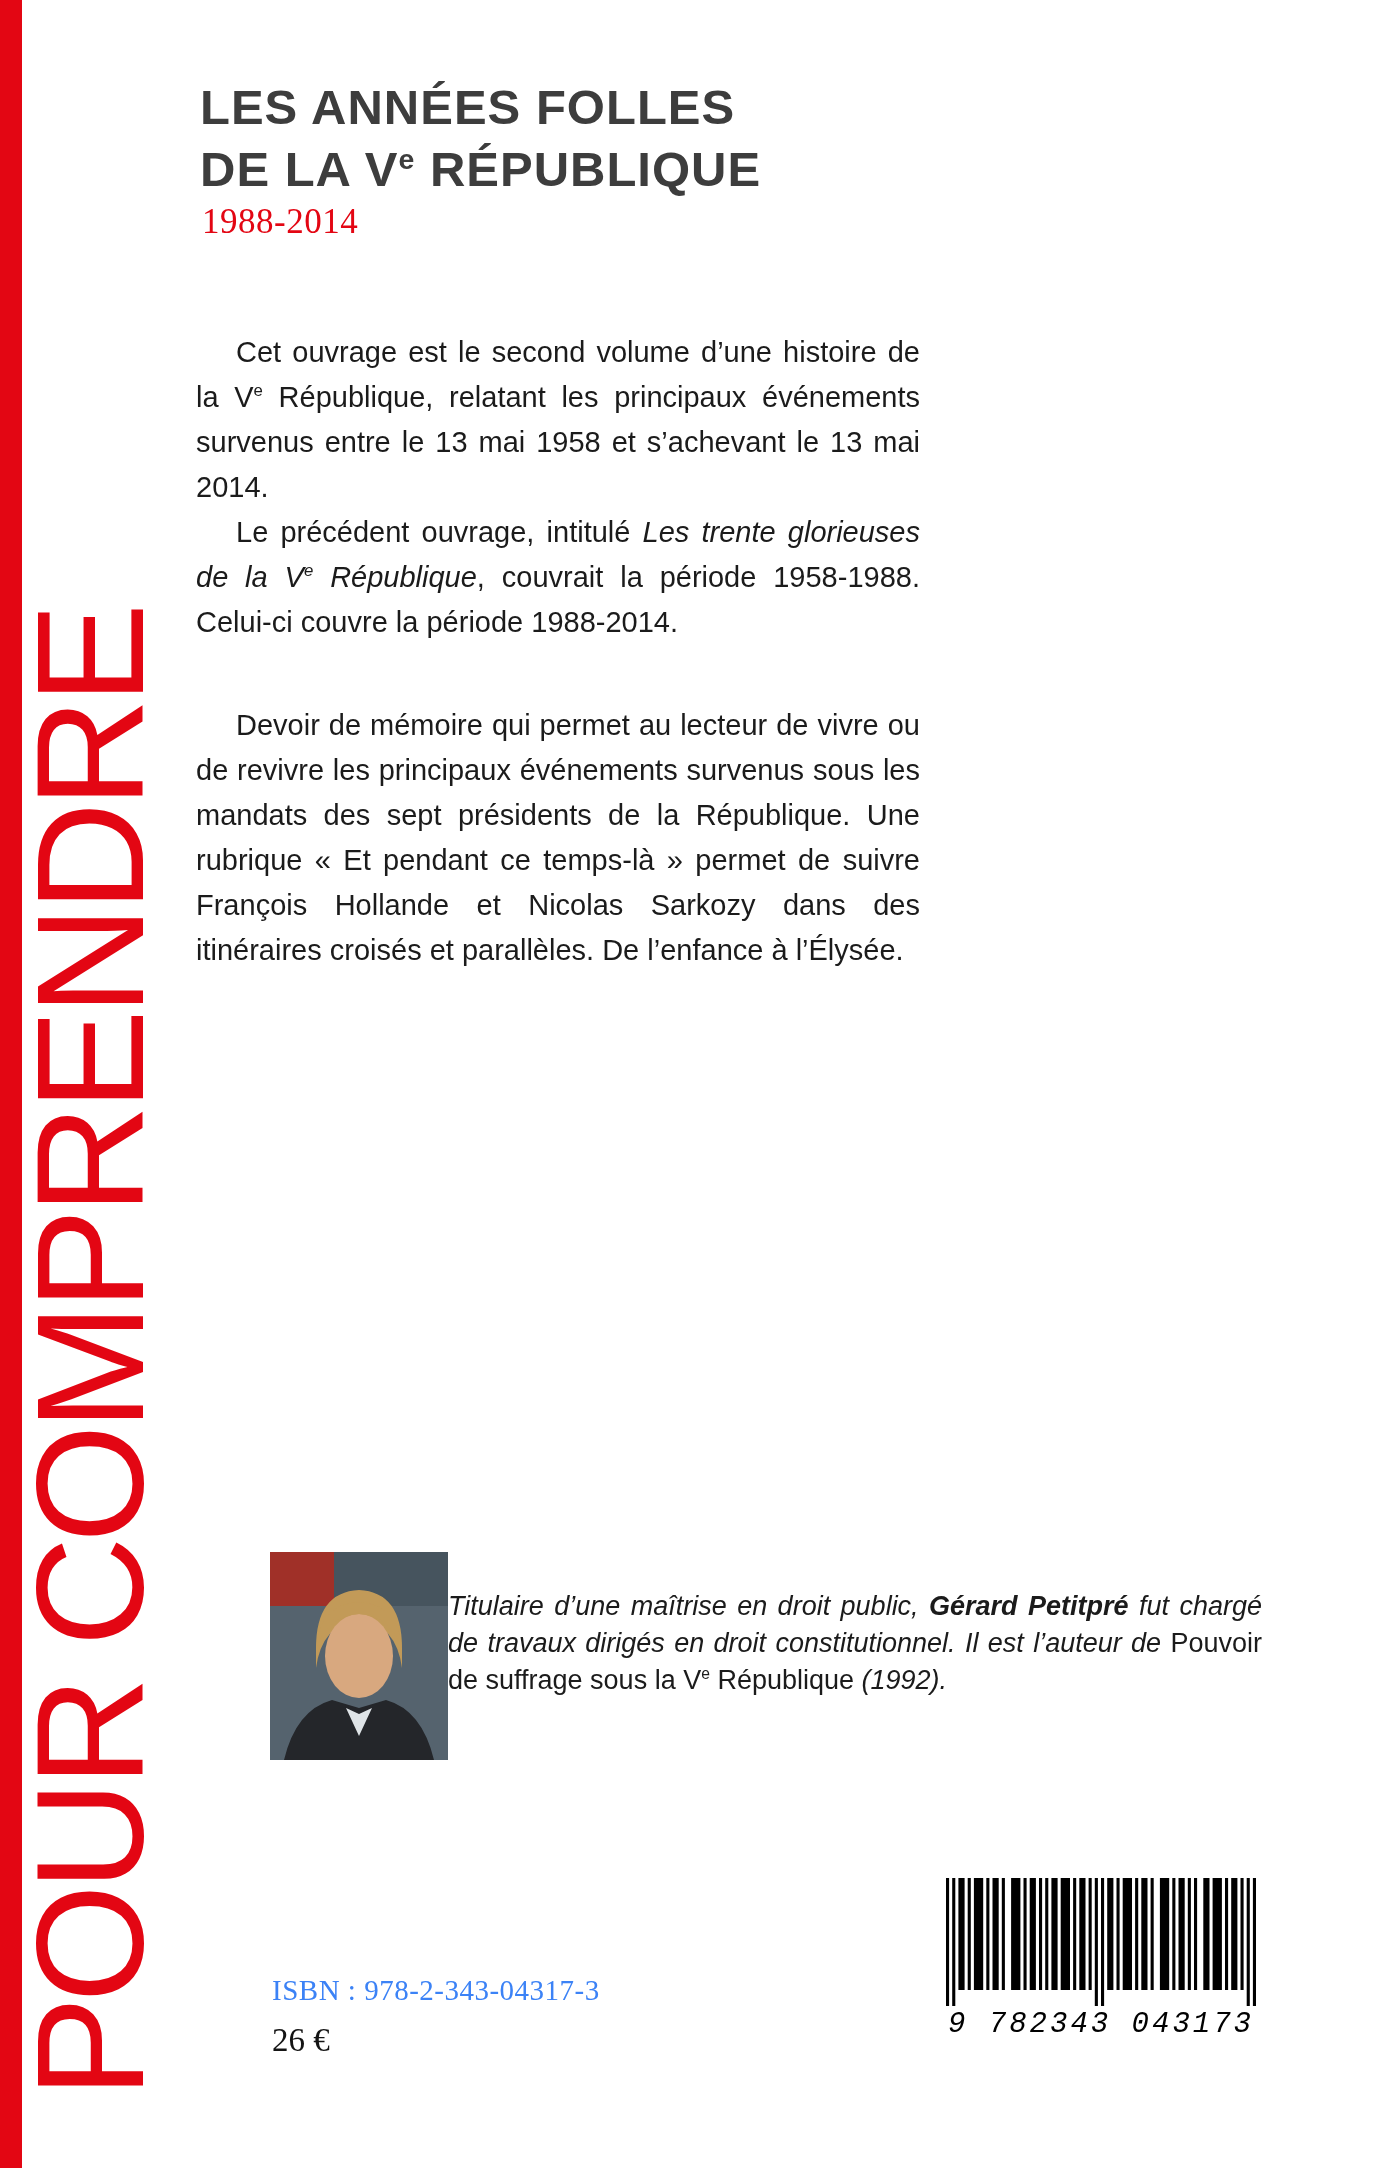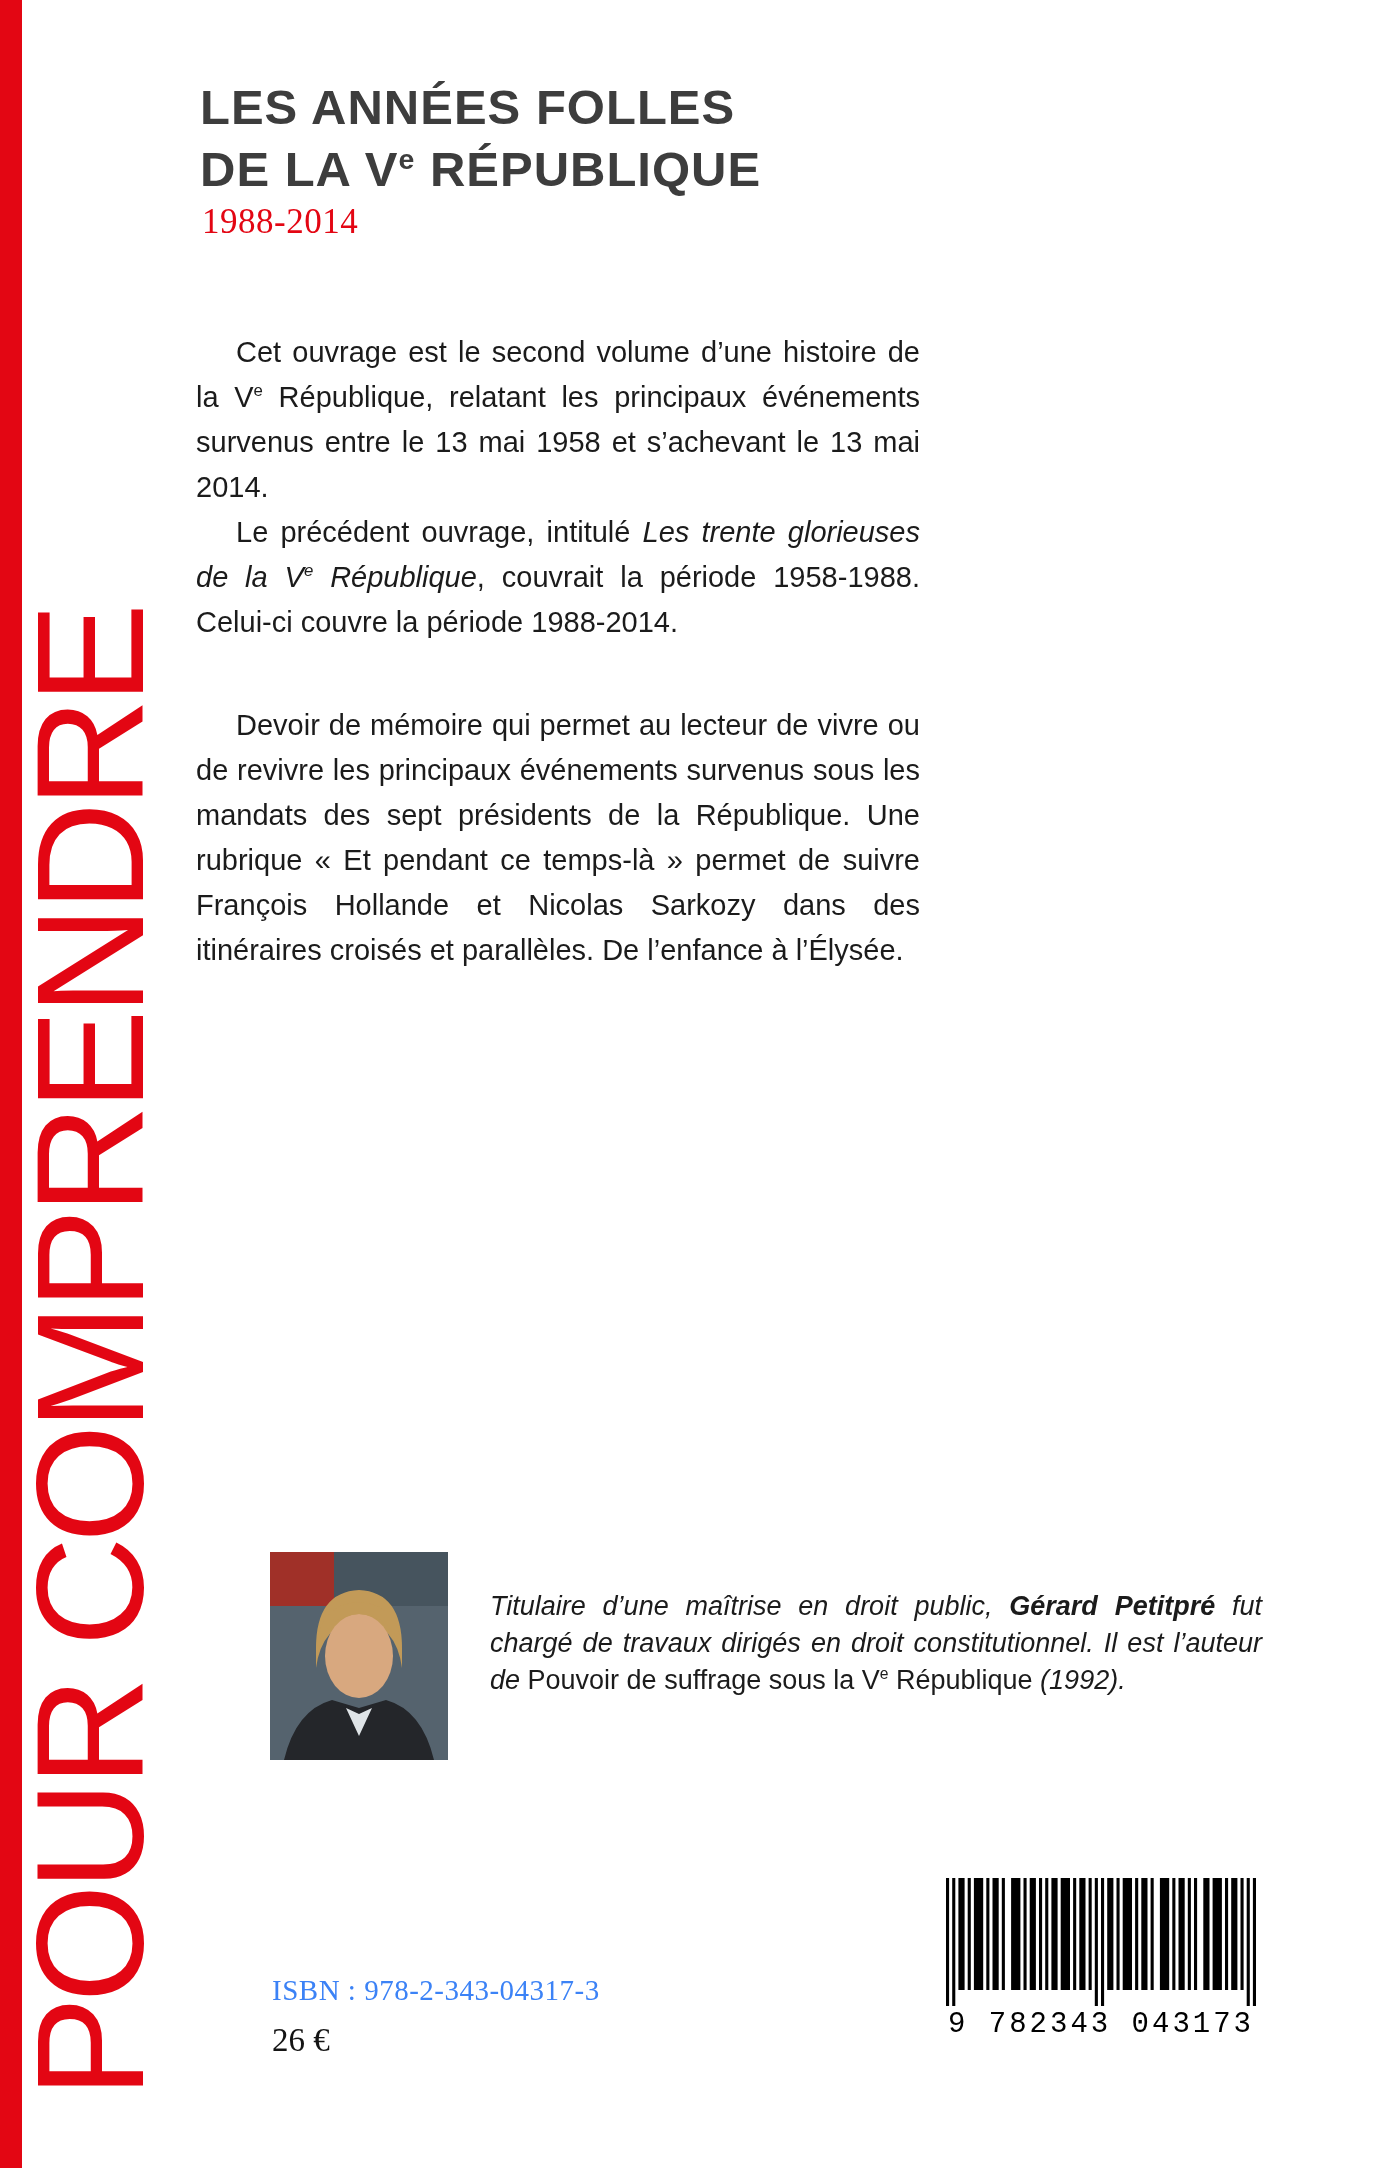--- a/index.html
+++ b/index.html
@@ -32,21 +32,21 @@
     font-size:29px; line-height:45px; text-align:justify; color:#1b1b1b;
   }
   .para { margin:0; text-indent:40px; }
   .para.gap { margin-top:58px; }
   .sup { vertical-align:super; font-size:58%; line-height:0; }
   .italic { font-style:italic; }
   .bold { font-weight:bold; }
   .roman { font-style:normal; }
   .author-row {
     position:absolute; left:270px; top:1552px; width:992px;
-    display:flex; gap:42px; align-items:flex-start;
+    display:flex; align-items:flex-start;
   }
   .photo { width:178px; height:208px; flex:0 0 auto; overflow:hidden; }
   .photo svg { display:block; width:100%; height:100%; }
   .bio {
     padding-top:36px; font-style:italic;
     font-size:27px; line-height:37px; text-align:justify; color:#1b1b1b;
   }
   .isbn {
     position:absolute; left:272px; top:1974px;
     font-family:"Liberation Serif", serif; font-size:29px; color:#3b82f6;
@@ -54,21 +54,21 @@
   }
   .price {
     position:absolute; left:272px; top:2022px;
     font-family:"Liberation Serif", serif; font-size:33px; color:#141414;
   }
   .barcode-block { position:absolute; left:946px; top:1878px; width:310px; }
   .bars { display:block; width:310px; height:128px; }
   .barcode-number {
     font-family:"Liberation Mono", monospace;
     font-size:29px; letter-spacing:3px; margin-top:2px;
-    text-align:center; white-space:nowrap; color:#000;
+    text-align:center; white-space:nowrap; color:#000;font-style:italic;
   }
 </style>
 </head>
 <body>
 
 <div class="page">
 
   <div class="red-strip"></div>
 
   <div class="vertical-title">POUR COMPRENDRE</div>

